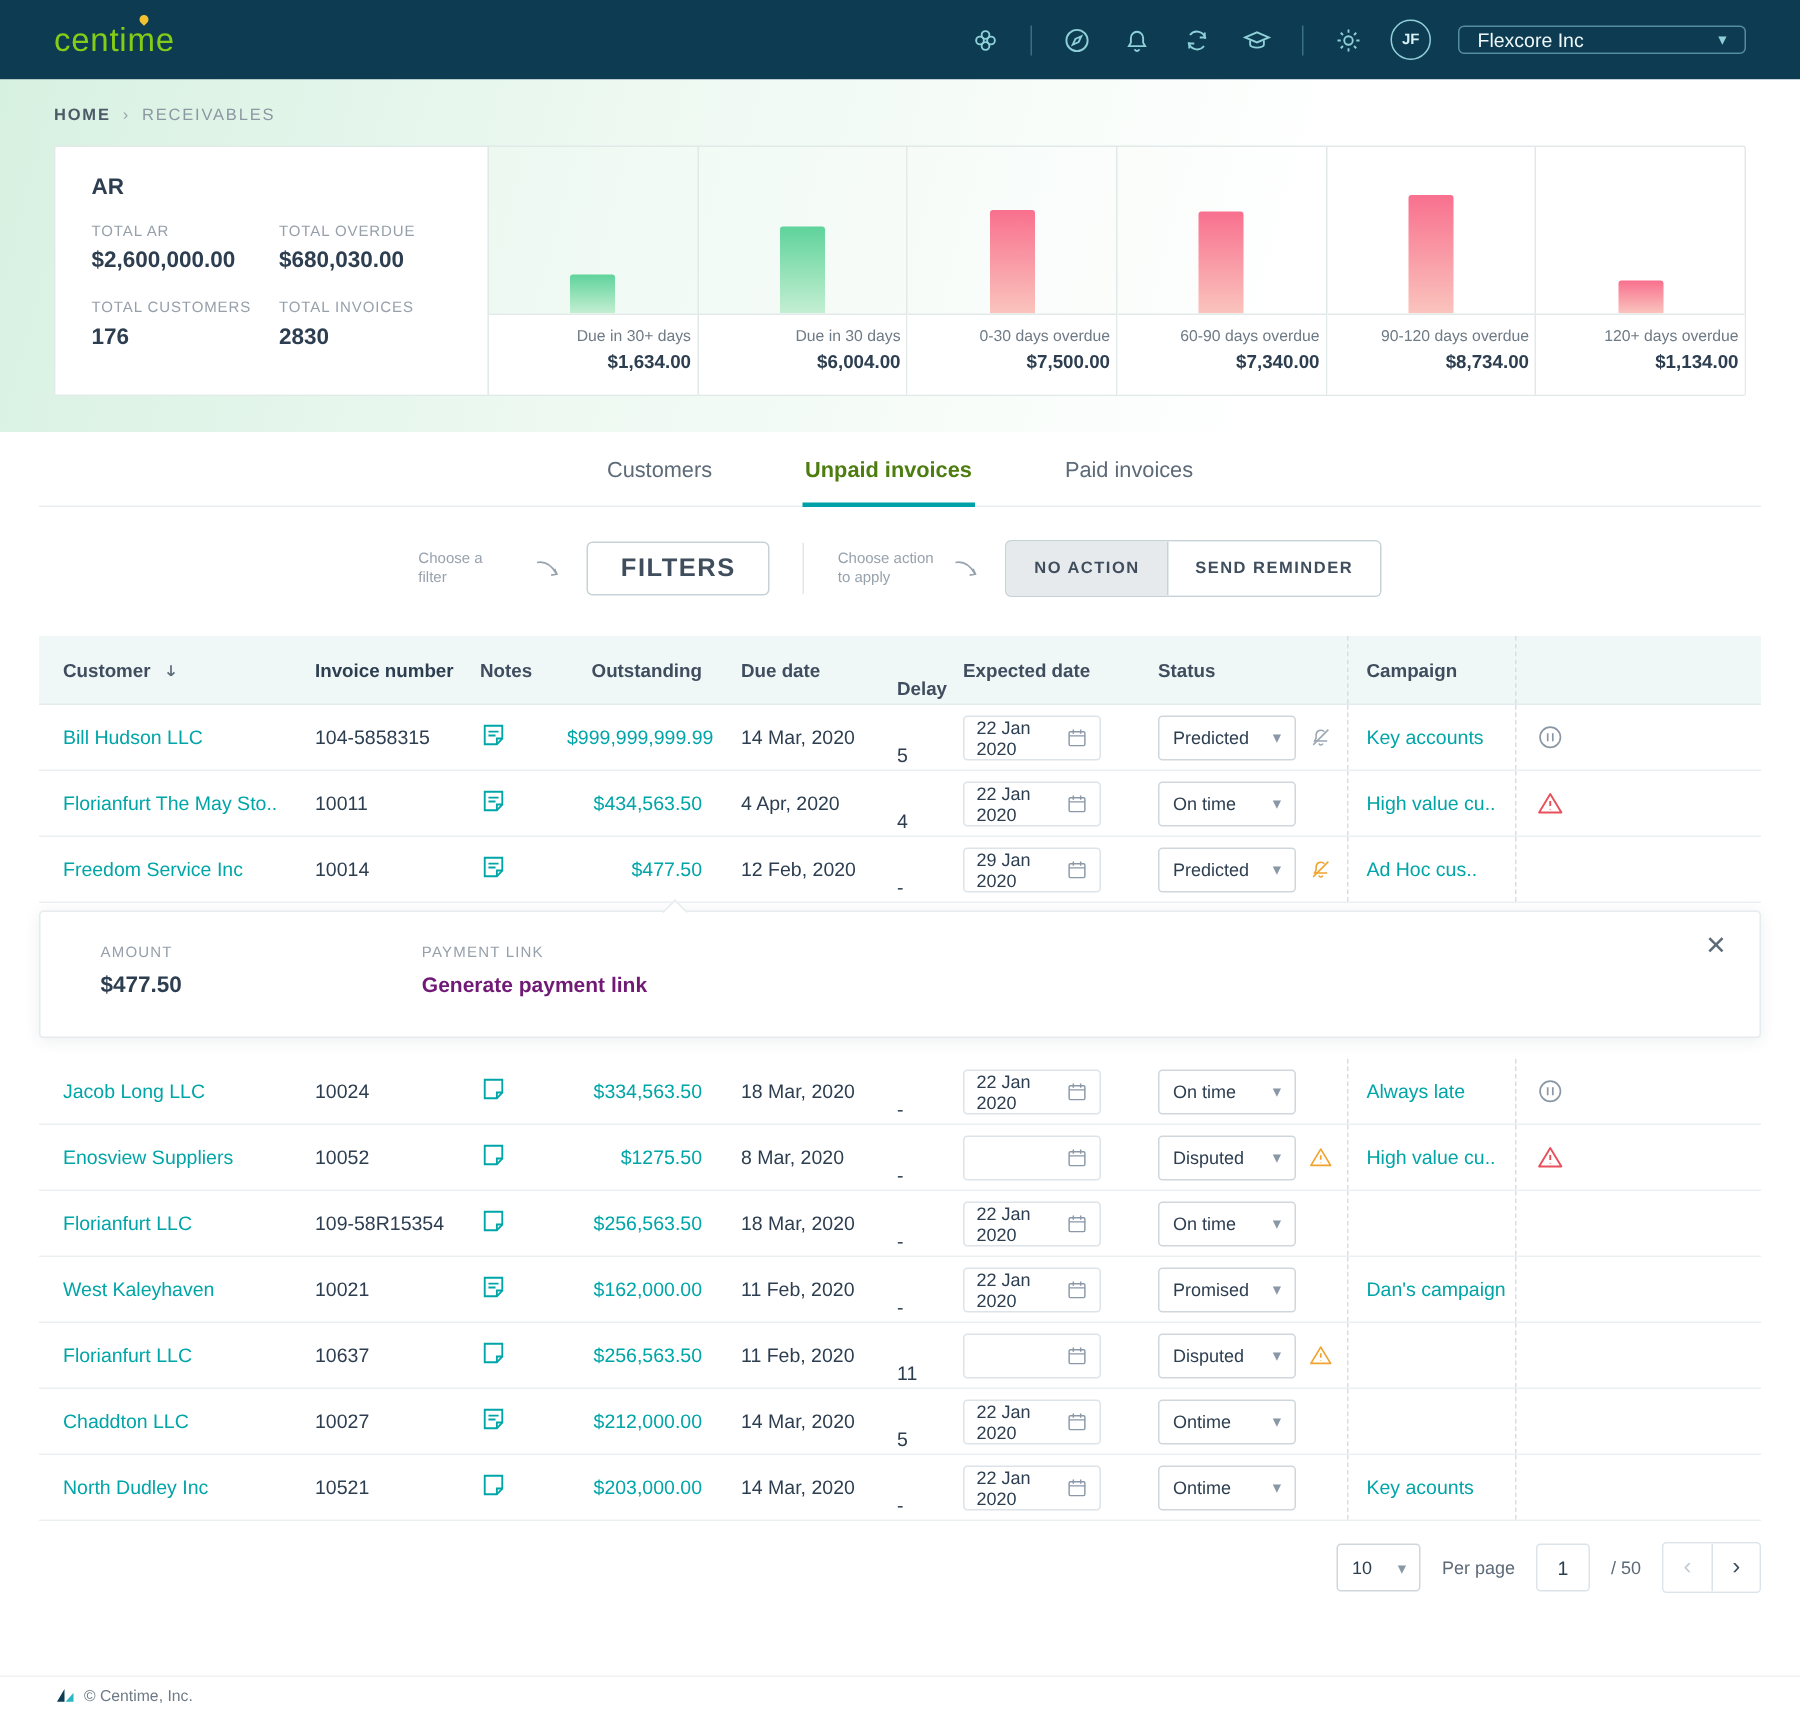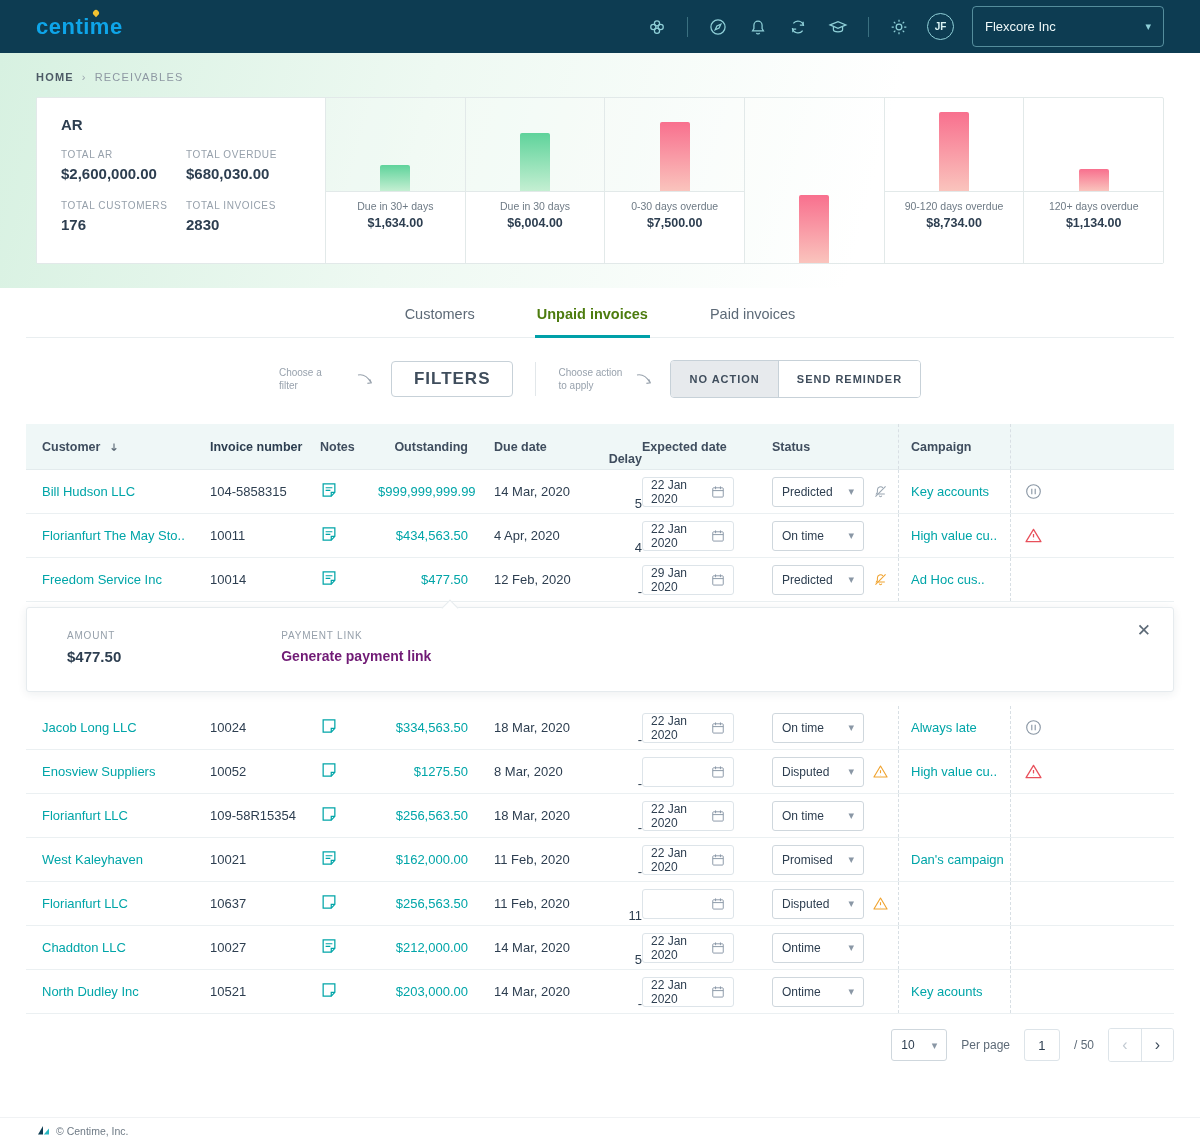--- a/index.html
+++ b/index.html
@@ -4,50 +4,50 @@
 <style>
   * { box-sizing: border-box; }
   html,body { margin:0; padding:0; }
   body {
     width:1200px; height:1143px; position:relative; overflow:hidden;
     background:#ffffff; font-family:"Liberation Sans", sans-serif; color:#2d3e50;
   }
   
   .navbar { height:53px; background:#0d3c52; display:flex; align-items:center; justify-content:space-between; padding:0 36px; }
   .logo { position:relative; cursor:pointer; }
-  .logo-text { color:#0ea5e9; font-size:22px; letter-spacing:.5px;font-weight:bold; }
+  .logo-text { color:#84cc16; font-size:22px; letter-spacing:.5px; }
   .logo-flame { position:absolute; top:-4px; left:57px; width:6px; height:6px; background:#f2c230; border-radius:50% 50% 50% 0; transform:rotate(-45deg); }
   .nav-right { display:flex; align-items:center; gap:18px; }
   .nav-icons { display:flex; align-items:center; gap:20px; color:#8fd0d8; }
   .nav-icon { display:block; cursor:pointer; }
   .nav-icon svg { width:20px; height:20px; display:block; }
   .nav-divider { width:1px; height:20px; background:rgba(143,208,216,.35); }
   .nav-avatar { width:27px; height:27px; border-radius:50%; border:1.5px solid #8fd0d8; color:#d8f1f3; font-size:10px; font-weight:700; display:flex; align-items:center; justify-content:center; cursor:pointer; }
-  .company-select { width:192px; height:41px; border:1px solid rgba(143,208,216,.55); border-radius:4px; display:flex; align-items:center; justify-content:space-between; padding:0 12px; color:#eef8f9; font-size:13px; cursor:pointer; }
+  .company-select { width:192px; height:19px; border:1px solid rgba(143,208,216,.55); border-radius:4px; display:flex; align-items:center; justify-content:space-between; padding:0 12px; color:#eef8f9; font-size:13px; cursor:pointer; }
   .company-select .chev { color:#8fd0d8; }
   .chev { color:#8a97a5; font-size:11px; margin-left:6px; }
   
   .hero { background:linear-gradient(105deg,#d7f1e1 0%,#eef9f2 35%,#ffffff 72%); padding:18px 36px 24px; }
   .breadcrumb { display:flex; align-items:center; gap:8px; font-size:11px; letter-spacing:1.2px; margin-bottom:14px; }
   .crumb-1 { color:#4d5a66; font-weight:700; cursor:pointer; }
   .crumb-sep { color:#9aa4ae; }
   .crumb-2 { color:#8d97a2; }
   .summary-card { display:flex; border:1px solid #e2e9e9; border-radius:2px; min-height:167px; background:rgba(255,255,255,.2); }
   .stats-panel { width:288px; background:#fff; padding:18px 24px; flex:none; }
   .ar-title { font-size:15px; font-weight:700; margin-bottom:16px; }
   .stats-grid { display:grid; grid-template-columns:1fr 1fr; row-gap:18px; column-gap:10px; }
   .stat-label { font-size:10px; color:#96a0ab; letter-spacing:.6px; margin-bottom:5px; }
   .stat-value { font-size:15px; font-weight:700; }
   .aging-cols { flex:1; display:flex; }
   .aging-col { flex:1; border-left:1px solid #e2e9e9; display:flex; flex-direction:column; }
   .bar-area { flex:1; display:flex; align-items:flex-end; justify-content:center; }
   .bar { width:30px; border-radius:2px 2px 0 0; }
   .bar.green { background:linear-gradient(180deg,#5fd39b,#c4efd2); }
   .bar.pink  { background:linear-gradient(180deg,#f8708e,#fac4bd); }
-  .label-area { background:#fff; border-top:1px solid #e2e9e9; text-align:center; padding:8px 4px 10px; height:72px; }
+  .label-area { background:#fff; border-top:1px solid #e2e9e9; text-align:right; padding:8px 4px 10px; height:54px; }
   .aging-label { font-size:10.5px; color:#6e7a85; white-space:nowrap; }
   .aging-amount { font-size:12.5px; font-weight:700; margin-top:4px; }
   
   .content { padding:0 26px; }
   .tabs-row { display:flex; justify-content:center; gap:58px; border-bottom:1px solid #e9eef0; margin-top:8px; }
   .tab { padding:10px 2px 13px; font-size:14.5px; color:#5d6a77; border-bottom:3px solid transparent; margin-bottom:-1px; cursor:pointer; }
   .tab.active { color:#4d7c0f; font-weight:700; border-bottom-color:#00a0a8; }
   
   .filter-bar { display:flex; align-items:center; justify-content:center; gap:14px; margin-top:22px; }
   .hint { font-size:10px; color:#98a2ad; line-height:1.35; max-width:64px; }
@@ -62,21 +62,21 @@
   .table { margin-top:26px; }
   .t-row { display:grid; grid-template-columns:168px 110px 58px 100px 120px 44px 130px 126px 112px 46px 1fr; align-items:center; padding:0 16px; min-height:44px; border-bottom:1px solid #ebf0f2; font-size:13px; }
   .t-head { background:#eff7f7; border-bottom:1px solid #e3ebed; font-weight:700; color:#3f4d5e; font-size:12.5px; min-height:46px; }
   .td { min-width:0; }
   .td.customer { color:#00a5a8; display:flex; align-items:center; gap:7px; white-space:nowrap; overflow:hidden; cursor:pointer; }
   .t-head .td.customer { color:#3f4d5e; }
   .td.invoice { color:#2d3e50; }
   .td.outstanding { text-align:right; padding-right:10px; color:#00a5a8; white-space:nowrap; }
   .t-head .td.outstanding { color:#3f4d5e; }
   .td.duedate { padding-left:16px; white-space:nowrap; }
-  .td.delay { text-align:right;margin-top:24px; }
+  .td.delay { text-align:left;margin-top:24px; }
   .td.campaign, .td.cicon { border-left:1px dashed #d8dfe4; align-self:stretch; display:flex; align-items:center; }
   .td.campaign { padding-left:12px; color:#00a5a8; white-space:nowrap; overflow:hidden; cursor:pointer; }
   .t-head .td.campaign { color:#3f4d5e; cursor:default; }
   .td.cicon { justify-content:center; }
   .note-icon { display:inline-block; cursor:pointer; }
   .note-icon svg { width:18px; height:18px; display:block; }
   .sort-icon svg { width:14px; height:14px; display:block; }
   .date-box { width:92px; height:30px; border:1px solid #dde4e9; border-radius:3px; display:flex; align-items:center; justify-content:space-between; padding:0 8px; font-size:12px; background:#fff; cursor:pointer; }
   .cal svg { width:14px; height:14px; display:block; }
   .td.status { display:flex; align-items:center; gap:9px; }
@@ -226,20 +226,24 @@
       <div class="aging-label">0-30 days overdue</div>
       <div class="aging-amount">$7,500.00</div>
     </div>
   </div>
 
 
   <div class="aging-col">
     <div class="bar-area">
             <div class="bar pink" style="height: 68px;"></div>
           </div>
+    <div class="label-area">
+      <div class="aging-label">60-90 days overdue</div>
+      <div class="aging-amount">$7,340.00</div>
+    </div>
   </div>
 
   <div class="aging-col">
     <div class="bar-area">
             <div class="bar pink" style="height: 79px;"></div>
           </div>
     <div class="label-area">
       <div class="aging-label">90-120 days overdue</div>
       <div class="aging-amount">$8,734.00</div>
     </div>

